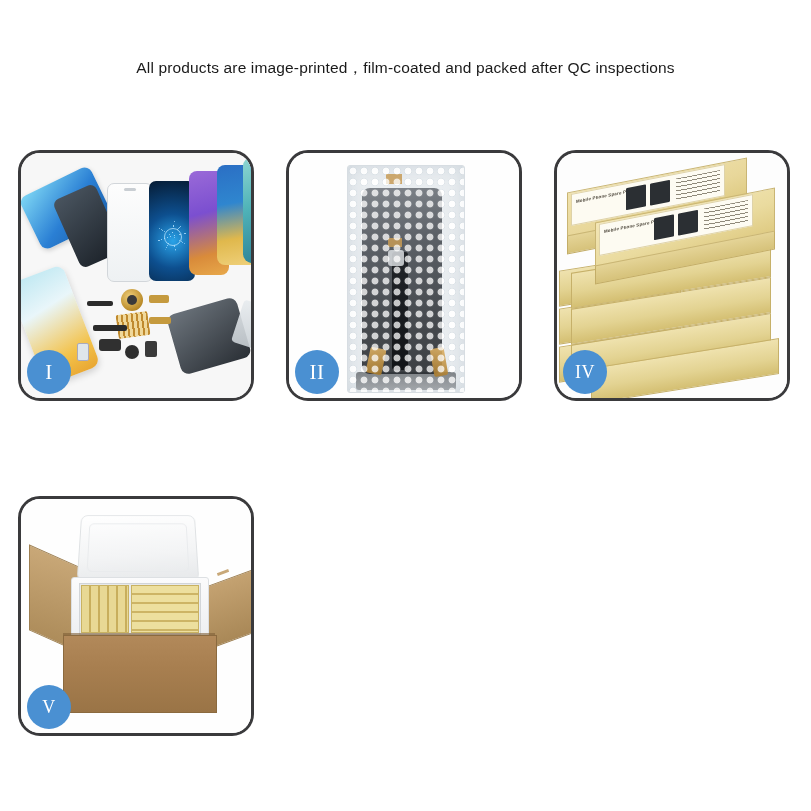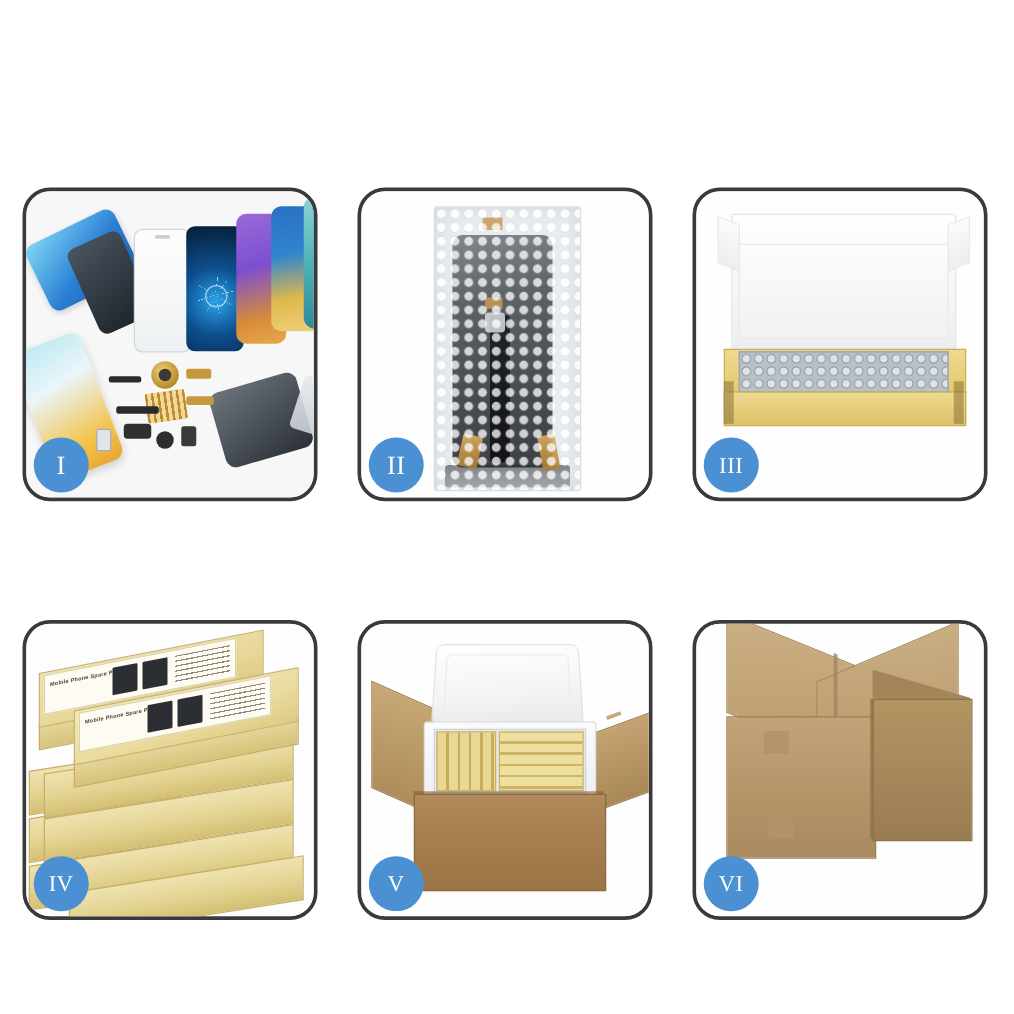--- a/index.html
+++ b/index.html
@@ -292,20 +292,21 @@
   .c6-tape1{position:absolute;left:54px;top:86px;width:20px;height:18px;background:#b1926a;opacity:.85;}
   .c6-tape2{position:absolute;left:58px;top:156px;width:20px;height:16px;background:#b2936b;opacity:.85;}
   .c6-edge{position:absolute;left:139px;top:60px;width:3px;height:112px;background:#8b7049;opacity:.7;}
 </style>
 </head>
 <body>
 
 <div class="page">
 
   <div class="header">
+    <p class="subtitle">All products are image-printed，film-coated and packed after QC inspections</p>
   </div>
 
   <div class="grid">
 
     <div class="panel p1">
       <div class="panel-stage">
         <div class="stage">
           <div class="ph ph-a"></div>
           <div class="ph ph-b"></div>
           <div class="ph ph-c"></div>
@@ -347,34 +348,20 @@
             <div class="foot"></div>
             <div class="gold-l"></div>
             <div class="gold-r"></div>
             <div class="bubbleoverlay"></div>
           </div>
         </div>
         <div class="badge">II</div>
       </div>
     </div>
 
-    <div class="panel p3">
-      <div class="panel-stage">
-        <div class="stage">
-          <div class="b3-lid"></div>
-          <div class="b3-lidface"></div>
-          <div class="b3-tray"></div>
-          <div class="b3-foam"></div>
-          <div class="b3-trayfront"></div>
-          <div class="b3-edgeL"></div>
-          <div class="b3-edgeR"></div>
-        </div>
-        <div class="badge small">III</div>
-      </div>
-    </div>
 
     <div class="panel p4">
       <div class="panel-stage">
         <div class="stage">
           <div class="row-box rb5"></div>
           <div class="row-box rb6"></div>
           <div class="row-box rb7"></div>
           <div class="row-box rb1"></div>
           <div class="row-box rb2"></div>
           <div class="row-box rb3"></div>
@@ -414,31 +401,15 @@
           <div class="c5-ybox c5-stackV"></div>
           <div class="c5-ybox c5-stackH"></div>
           <div class="c5-bodyTrap"></div>
           <div class="c5-body"></div>
           <div class="c5-tapeTop"></div>
         </div>
         <div class="badge small">V</div>
       </div>
     </div>
 
-    <div class="panel p6">
-      <div class="panel-stage">
-        <div class="stage">
-          <div class="c6-top"></div>
-          <div class="c6-top2"></div>
-          <div class="c6-seam"></div>
-          <div class="c6-left"></div>
-          <div class="c6-rightSkew"></div>
-          <div class="c6-rightFix"></div>
-          <div class="c6-edge"></div>
-          <div class="c6-tape1"></div>
-          <div class="c6-tape2"></div>
-        </div>
-        <div class="badge small">VI</div>
-      </div>
-    </div>
 
   </div>
 </div>
 
 </body></html>

